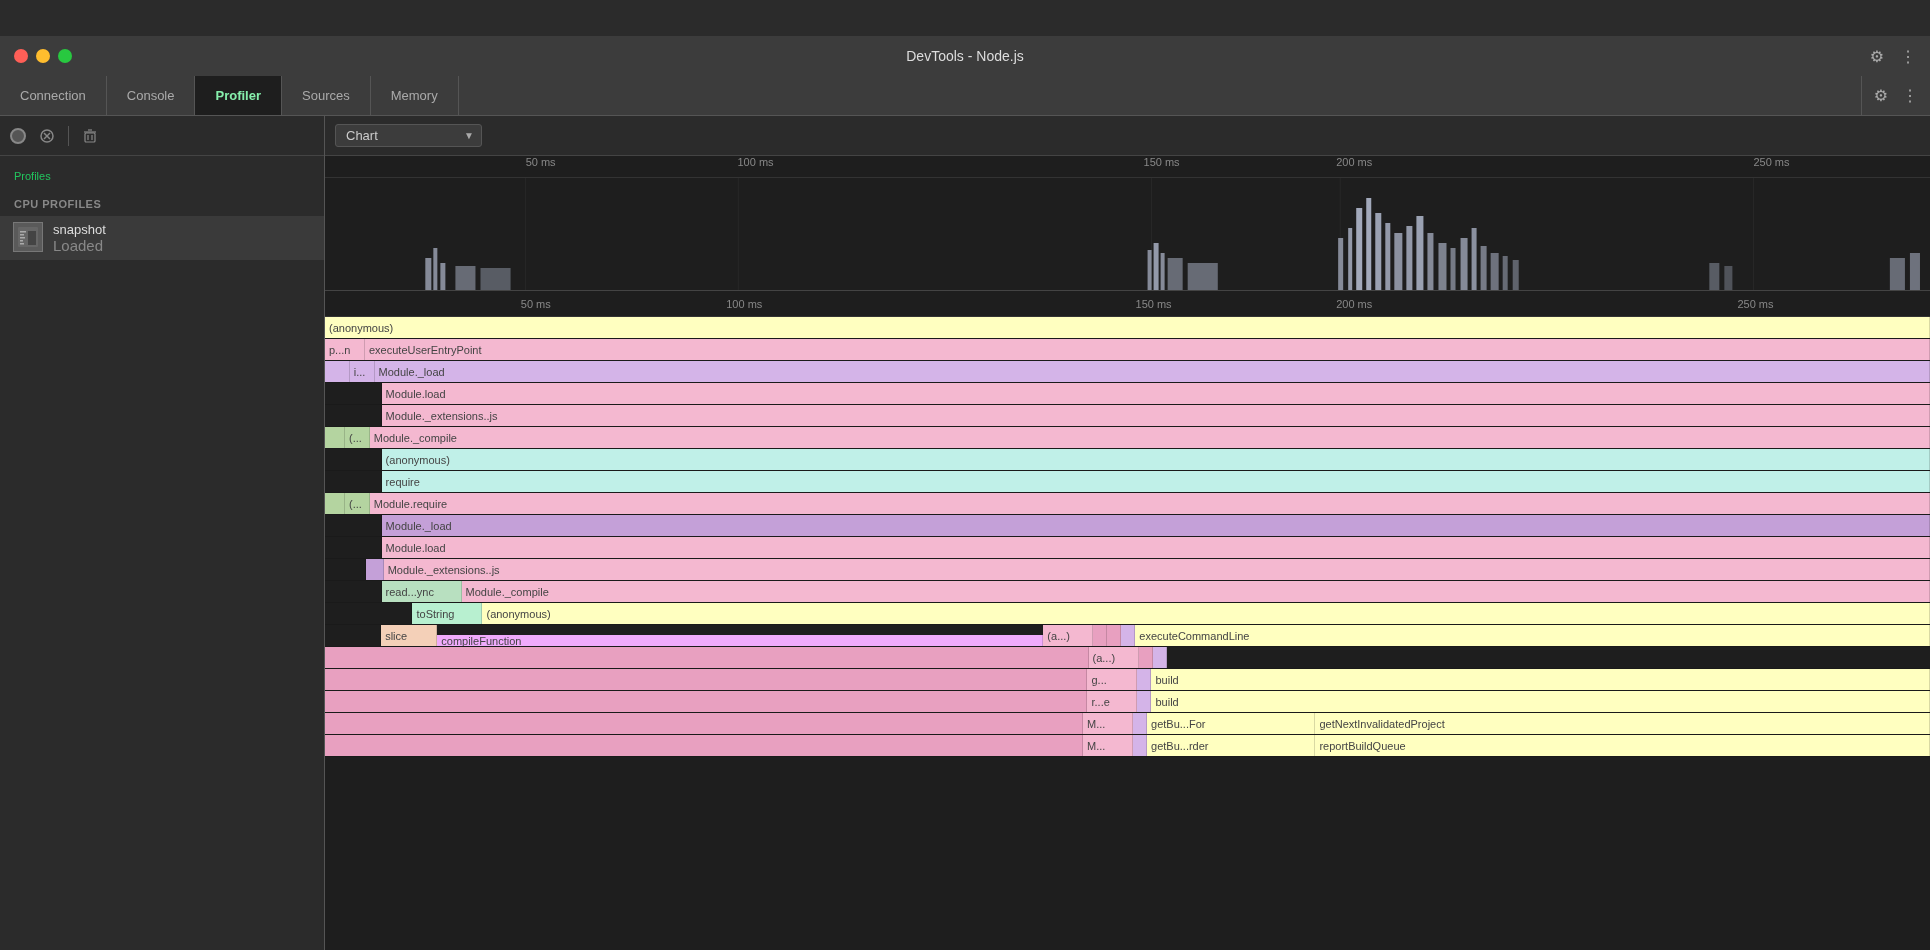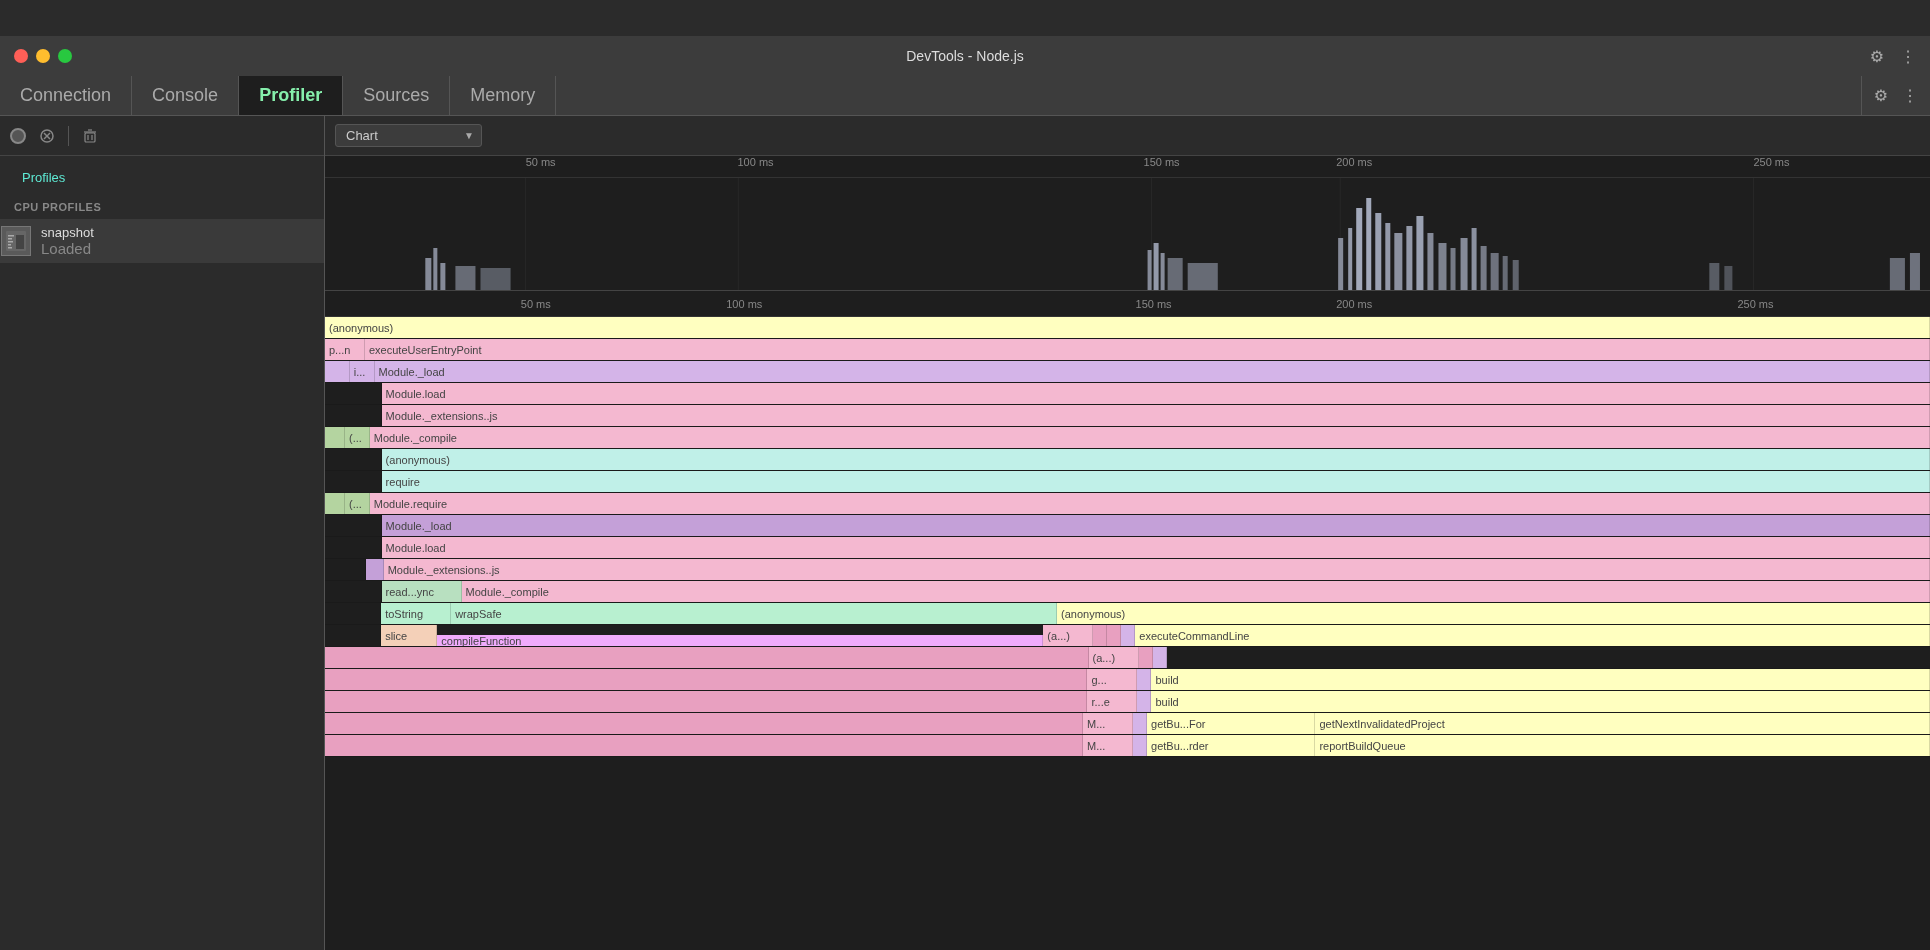--- a/index.html
+++ b/index.html
@@ -58,21 +58,21 @@
       display: flex;
       align-items: center;
       border-bottom: 1px solid #555;
       padding-left: 0;
     }
     .tab-item {
       height: 100%;
       padding: 0 20px;
       display: flex;
       align-items: center;
-      font-size: 18px;
+      font-size: 13px;
       color: #aaa;
       cursor: pointer;
       border-right: 1px solid #555;
     }
     .tab-item.active {
       background: #1e1e1e;
       color: #86efac;
       font-weight: 600;
     }
     .tab-bar-right {
@@ -133,22 +133,21 @@
     .section-title {
       font-size: 11px;
       font-weight: 600;
       color: #888;
       padding: 12px 14px 6px 14px;
       text-transform: uppercase;
       letter-spacing: 0.5px;
     }
     .profile-item {
       display: flex;
-      align-items: center;
-      padding: 6px 1px;
+      padding: 6px 13px;
       cursor: pointer;
       gap: 10px;
       background: #3a3a3a;
     }
     .profile-icon {
       width: 30px;
       height: 30px;
       background: #5a5a5a;
       border: 1px solid #777;
       display: flex;
@@ -159,23 +158,23 @@
     .profile-info {}
     .profile-name {
       font-size: 13px;
       color: #ddd;
     }
     .profile-status {
       font-size: 15px;
       color: #888;
     }
     .profiles-heading {
-      font-size: 13px;
-      color: #5eead4;
-      padding: 10px 14px 4px 22px;
+      font-size: 11px;
+      color: #22c55e;
+      padding: 10px 14px 4px 14px;
       font-weight: 500;
     }
 
     
     .right-panel {
       flex: 1;
       display: flex;
       flex-direction: column;
       background: #1e1e1e;
       overflow: hidden;
@@ -526,21 +525,20 @@
 
         <div class="flame-row">
           <div class="flame-cell" style="flex:3; max-width:90px; background:transparent;"></div>
           <div class="flame-cell c-green" style="flex:5; max-width:80px; background:#b8e0c0;">read...ync</div>
           <div class="flame-cell c-pink" style="flex:92;">Module._compile</div>
         </div>
 
         <div class="flame-row">
           <div class="flame-cell" style="flex:3; max-width:90px; background:transparent;"></div>
           <div class="flame-cell c-green" style="flex:4; max-width:70px;">toString</div>
-          <div class="flame-cell c-green" style="flex:38;">wrapSafe</div>
           <div class="flame-cell c-yellow" style="flex:55;">(anonymous)</div>
         </div>
 
         <div class="flame-row">
           <div class="flame-cell" style="flex:3; max-width:90px; background:transparent;"></div>
           <div class="flame-cell c-peach" style="flex:3; max-width:60px;">slice</div>
           <div class="flame-cell c-lavender" style="flex:38;">compileFunction</div>
           <div class="flame-cell c-pink" style="flex:4; max-width:50px;">(a...)</div>
           <div class="flame-cell c-pink" style="flex:1; max-width:14px; background:#e8a0c0;"></div>
           <div class="flame-cell c-pink" style="flex:1; max-width:14px; background:#e8a0c0;"></div>

